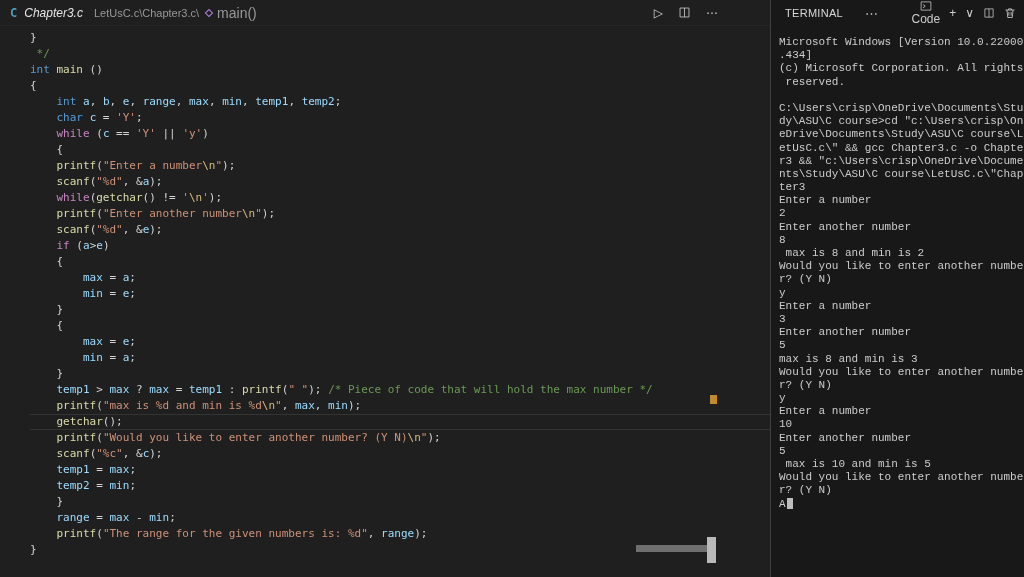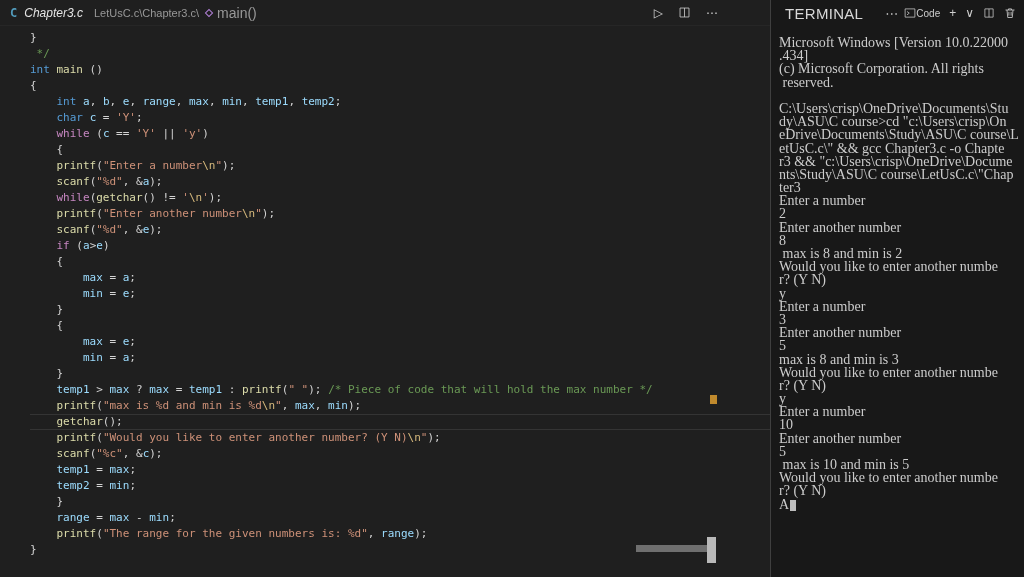--- a/index.html
+++ b/index.html
@@ -30,28 +30,28 @@
   .tok-cmt { color:#6a9955; }
   .tok-pun { color:#d4d4d4; }
 
   .overview-mark { position:absolute; left:710px; top:395px; width:7px; height:9px; background:#c08a2d; }
   .vscroll-thumb { position:absolute; left:707px; top:537px; width:9px; height:26px; background:#b9b9b9; z-index:3; }
   .hscroll-thumb { position:absolute; left:636px; top:545px; width:77px; height:7px; background:#6f6f6f; z-index:2; }
 
   
   .term-col { width:254px; flex:0 0 254px; display:flex; flex-direction:column; background:#181818; border-left:1px solid #3f3f3f; }
   .term-header { height:26px; flex:0 0 26px; display:flex; align-items:center; padding:0 8px 0 14px; }
-  .term-title { font-size:15px; letter-spacing:0.3px; color:#d8d8d8; }
+  .term-title { font-size:11px; letter-spacing:0.3px; color:#d8d8d8; }
   .term-more { font-size:13px; color:#cfcfcf; margin-left:22px; }
   .term-actions { margin-left:auto; display:flex; align-items:center; gap:9px; }
-  .shell-item { display:flex; align-items:center; gap:0; font-size:10px; color:#cccccc; }
+  .shell-item { display:flex; align-items:center; gap:0; font-size:12px; color:#cccccc;flex-direction:column; }
   .ta-icon { font-size:12px; color:#cfcfcf; line-height:1; }
   .ta-icon svg { display:block; }
 
-  .term-body { flex:1 1 auto; padding:10px 4px 0 8px; font-family:Liberation Serif, serif; font-size:14px; line-height:13.2px; color:#cccccc; overflow:hidden; }
+  .term-body { flex:1 1 auto; padding:10px 4px 0 8px; font-family:Liberation Mono, monospace; font-size:11px; line-height:13.2px; color:#cccccc; overflow:hidden; }
   .term-line { white-space:pre; height:13.2px; }
   .term-cursor { display:inline-block; width:6px; height:11px; background:#bdbdbd; vertical-align:-2px; margin-left:1px; }
 </style>
 </head>
 <body>
 
 <div class="app">
 
   <div class="editor-col">
 

